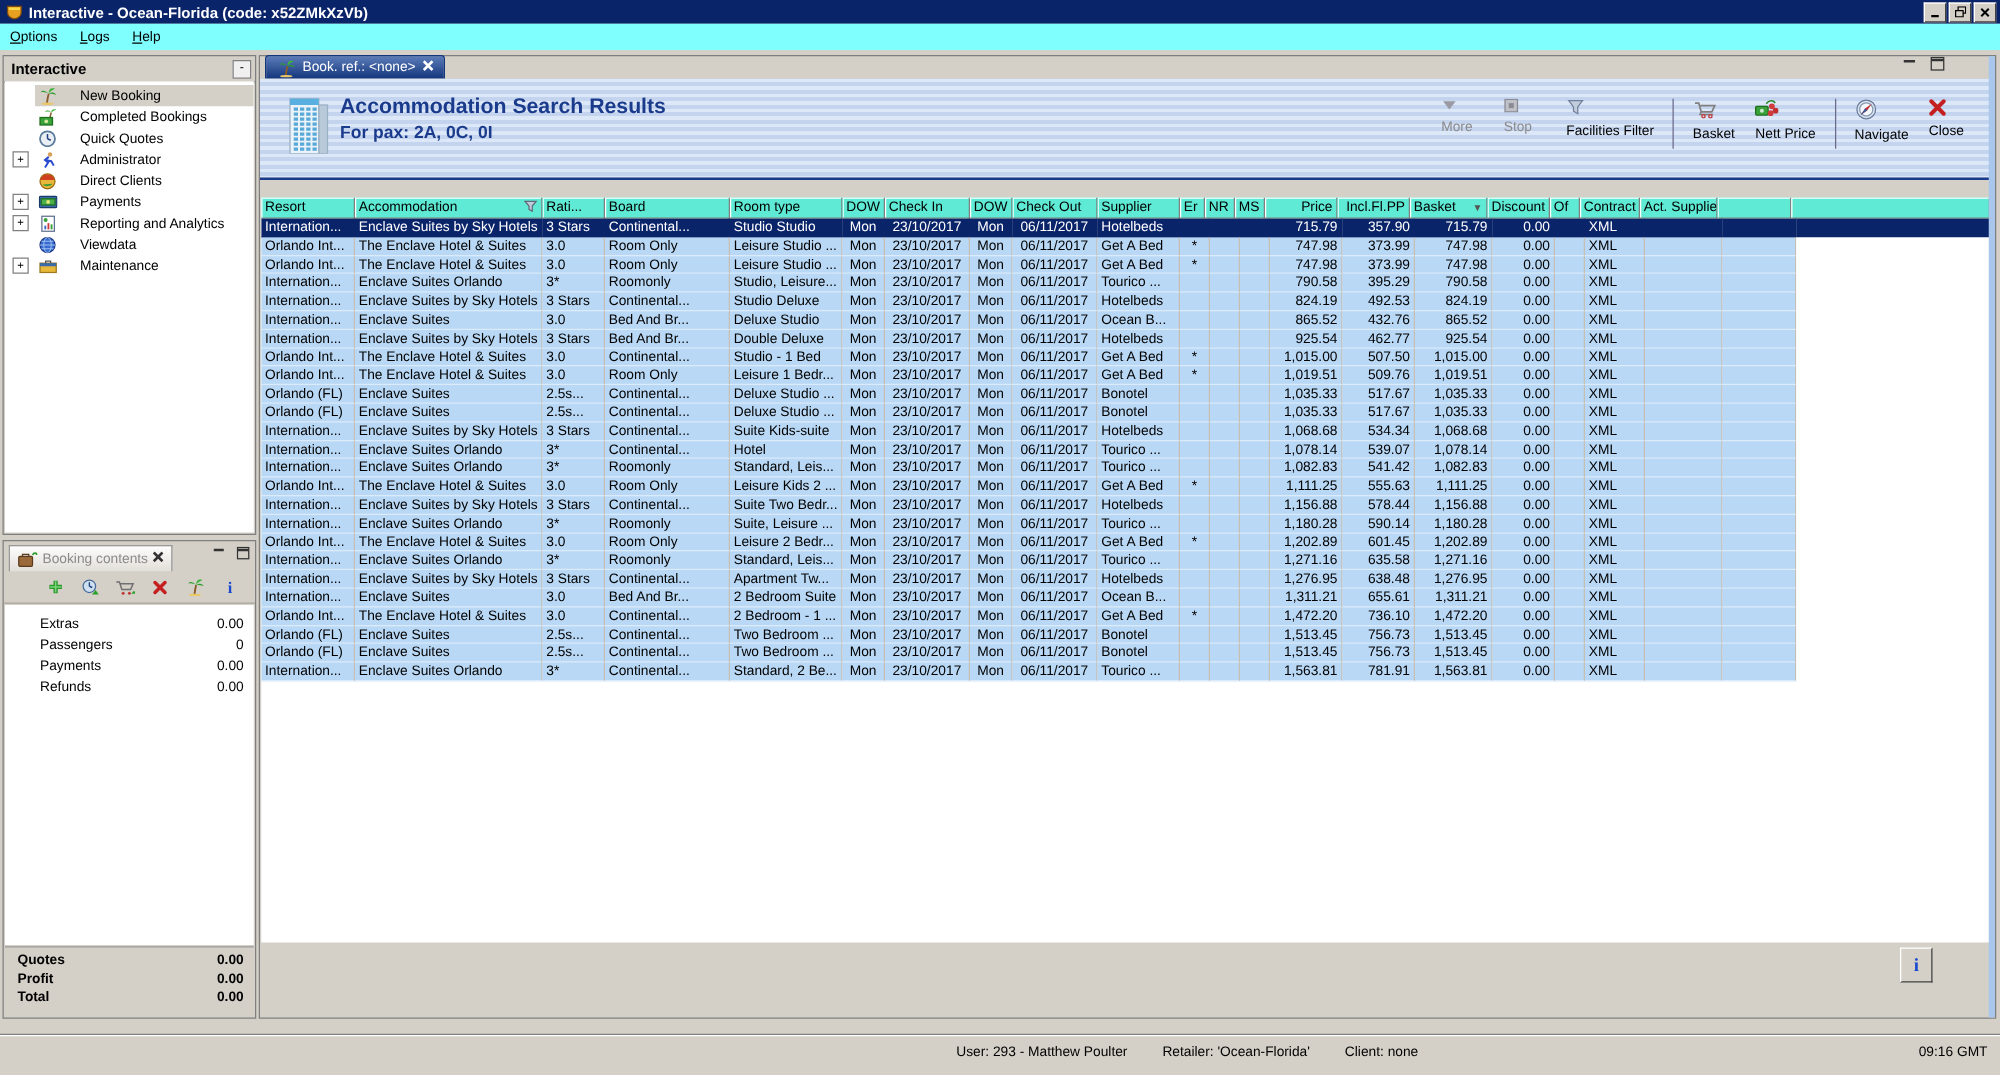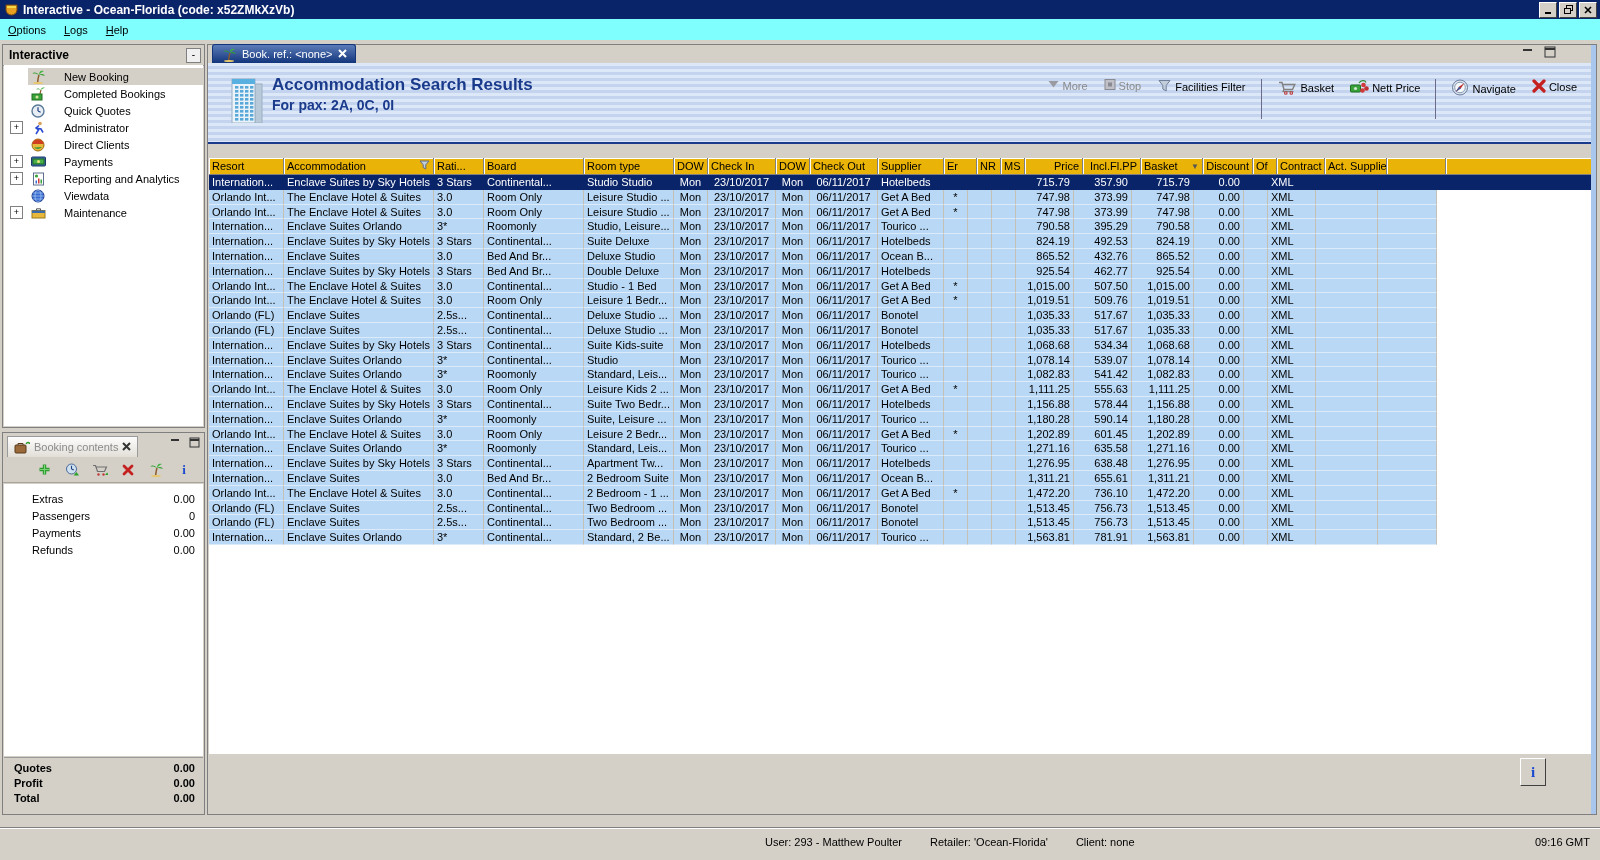--- a/index.html
+++ b/index.html
@@ -58,31 +58,31 @@
            gap:5px;padding:0 8px}
   .mainTab .x{font-weight:bold;color:#fff}
   .tabMinMax{margin-left:auto;display:flex;gap:10px;margin-right:40px;padding-bottom:3px}
   .hdrBand{position:absolute;left:0;top:18px;width:100%;height:79px;
            background:repeating-linear-gradient(180deg,#dce7f8 0 3px,#c4d4ee 3px 6px);
            border-bottom:2px solid #1a3a8c}
   .bldIcon{position:absolute;left:18px;top:14px}
   .hdrTitle{position:absolute;left:64px;top:12px;color:#1a3a8c;font-size:17px;font-weight:bold}
   .hdrSub{position:absolute;left:64px;top:34px;color:#1a3a8c;font-size:14px;font-weight:bold}
   .mainTools{position:absolute;right:14px;top:14px;display:flex;align-items:flex-start;gap:6px}
-  .tbtn{display:flex;align-items:center;gap:3px;padding:2px 5px;min-width:34px}
+  .tbtn{display:flex;flex-direction:column;gap:3px;padding:2px 5px;min-width:34px}
   .tbtn .lbl{white-space:nowrap}
   .tbtn.disabled .lbl{color:#8a8a8a}
   .tsep{width:1px;height:40px;background:#6a6a8a;margin:2px 4px 0 4px}
   .srchStrip{position:absolute;left:0;top:99px;width:100%;height:14px;
              background:linear-gradient(#e6eef9,#cbd8ec);display:flex;align-items:center;padding-left:6px;
              box-sizing:border-box;font-weight:bold}
   
   .tableZone{position:absolute;left:1px;top:113px;width:1383px;height:596px;background:#fff;overflow:hidden}
   .thead{display:flex;height:17px}
-  .hcell{background:#eab308;border-right:1px solid #808080;border-bottom:1px solid #808080;
+  .hcell{background:#5eead4;border-right:1px solid #808080;border-bottom:1px solid #808080;
          box-shadow:inset 1px 1px 0 #fff;display:flex;align-items:center;padding:0 3px;
          box-sizing:border-box;white-space:nowrap;overflow:hidden;flex:0 0 auto}
   .hcell.tail{flex:1 1 auto}
   .hcell .sort{margin-left:auto;font-size:8px;color:#555}
   .hcell .fun{margin-left:auto}
   .trow{display:flex;height:14.8px;line-height:14px}
   .cell{background:#b9d8f5;border-right:1px solid #c6bfb4;border-bottom:1px solid #dcebfa;
         box-sizing:border-box;padding:0 3px;white-space:nowrap;overflow:hidden;color:#000;flex:0 0 auto}
   .cell.r{text-align:right}.cell.c{text-align:center}
   .trow .tail{flex:1 1 auto;background:#fff;border:none}
@@ -532,21 +532,21 @@
         </div>
         <div class="hcell" style="width: 34px;">
           <span>DOW</span>
         </div>
         <div class="hcell" style="width: 68px;">
           <span>Check Out</span>
         </div>
         <div class="hcell" style="width: 66px;">
           <span>Supplier</span>
         </div>
-        <div class="hcell" style="width: 33px;">
+        <div class="hcell" style="width: 20px;">
           <span>Er</span>
         </div>
         <div class="hcell" style="width: 24px;">
           <span>NR</span>
         </div>
         <div class="hcell" style="width: 24px;">
           <span>MS</span>
         </div>
         <div class="hcell" style="width: 58px; justify-content: flex-end;">
           <span>Price</span>
@@ -668,21 +668,21 @@
           <div class="cell" style="width: 48px;">XML</div>
           <div class="cell" style="width: 62px;"></div>
           <div class="cell" style="width: 59px;"></div>
           <div class="tail"></div>
         </div>
         <div class="trow">
           <div class="cell" style="width: 75px;">Internation...</div>
           <div class="cell" style="width: 150px;">Enclave Suites by Sky Hotels &amp; Resorts</div>
           <div class="cell" style="width: 50px;">3 Stars</div>
           <div class="cell" style="width: 100px;">Continental...</div>
-          <div class="cell" style="width: 90px;">Suite Deluxe</div>
+          <div class="cell" style="width: 90px;">Studio Deluxe</div>
           <div class="cell c" style="width: 34px;">Mon</div>
           <div class="cell c" style="width: 68px;">23/10/2017</div>
           <div class="cell c" style="width: 34px;">Mon</div>
           <div class="cell c" style="width: 68px;">06/11/2017</div>
           <div class="cell" style="width: 66px;">Hotelbeds</div>
           <div class="cell c" style="width: 24px;"></div>
           <div class="cell c" style="width: 24px;"></div>
           <div class="cell c" style="width: 24px;"></div>
           <div class="cell r" style="width: 58px;">824.19</div>
           <div class="cell r" style="width: 58px;">492.53</div>
@@ -860,21 +860,21 @@
           <div class="cell" style="width: 48px;">XML</div>
           <div class="cell" style="width: 62px;"></div>
           <div class="cell" style="width: 59px;"></div>
           <div class="tail"></div>
         </div>
         <div class="trow">
           <div class="cell" style="width: 75px;">Internation...</div>
           <div class="cell" style="width: 150px;">Enclave Suites Orlando</div>
           <div class="cell" style="width: 50px;">3*</div>
           <div class="cell" style="width: 100px;">Continental...</div>
-          <div class="cell" style="width: 90px;">Studio</div>
+          <div class="cell" style="width: 90px;">Hotel</div>
           <div class="cell c" style="width: 34px;">Mon</div>
           <div class="cell c" style="width: 68px;">23/10/2017</div>
           <div class="cell c" style="width: 34px;">Mon</div>
           <div class="cell c" style="width: 68px;">06/11/2017</div>
           <div class="cell" style="width: 66px;">Tourico ...</div>
           <div class="cell c" style="width: 24px;"></div>
           <div class="cell c" style="width: 24px;"></div>
           <div class="cell c" style="width: 24px;"></div>
           <div class="cell r" style="width: 58px;">1,078.14</div>
           <div class="cell r" style="width: 58px;">539.07</div>

